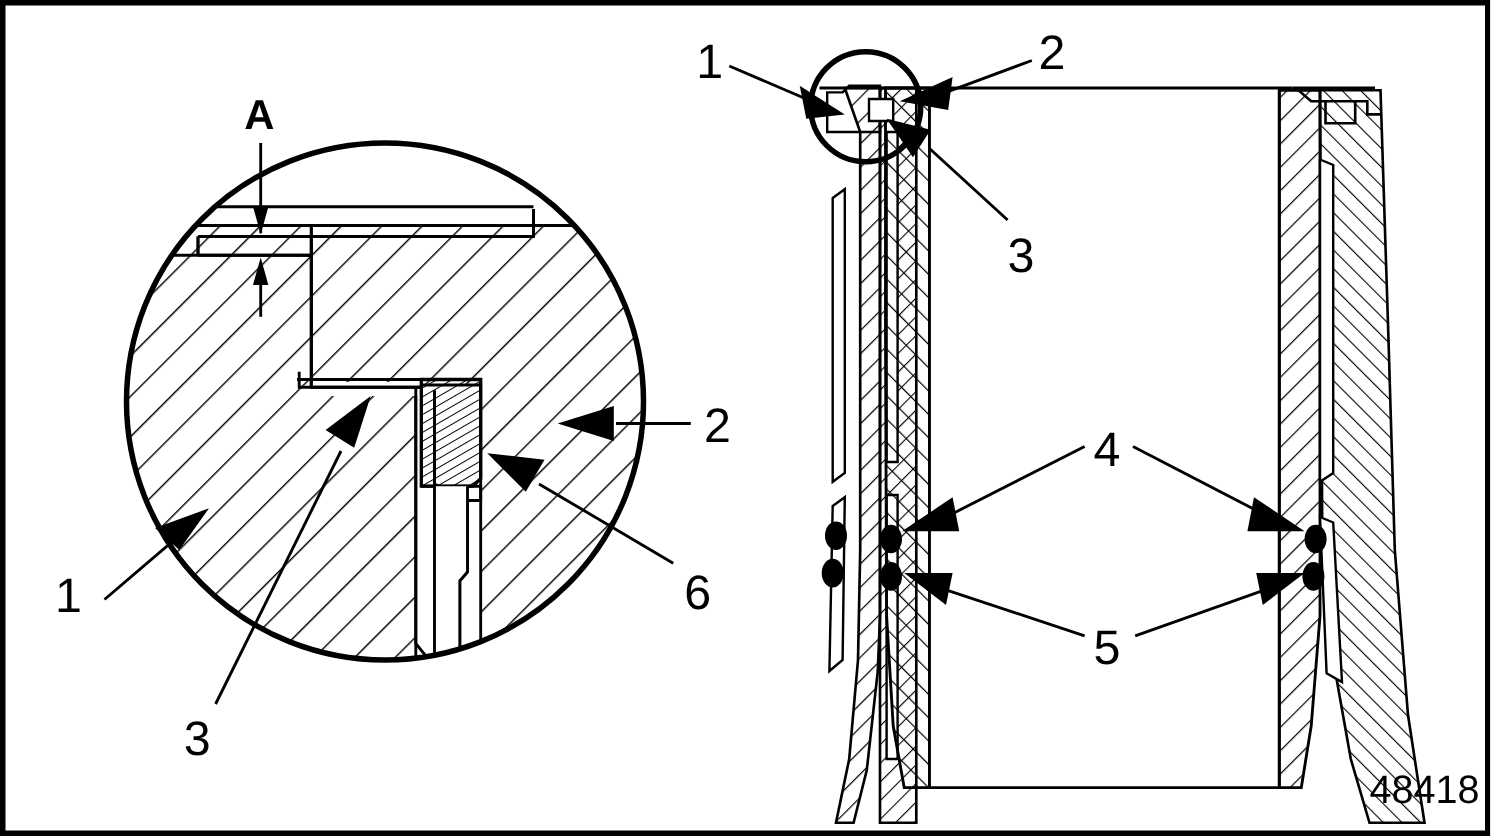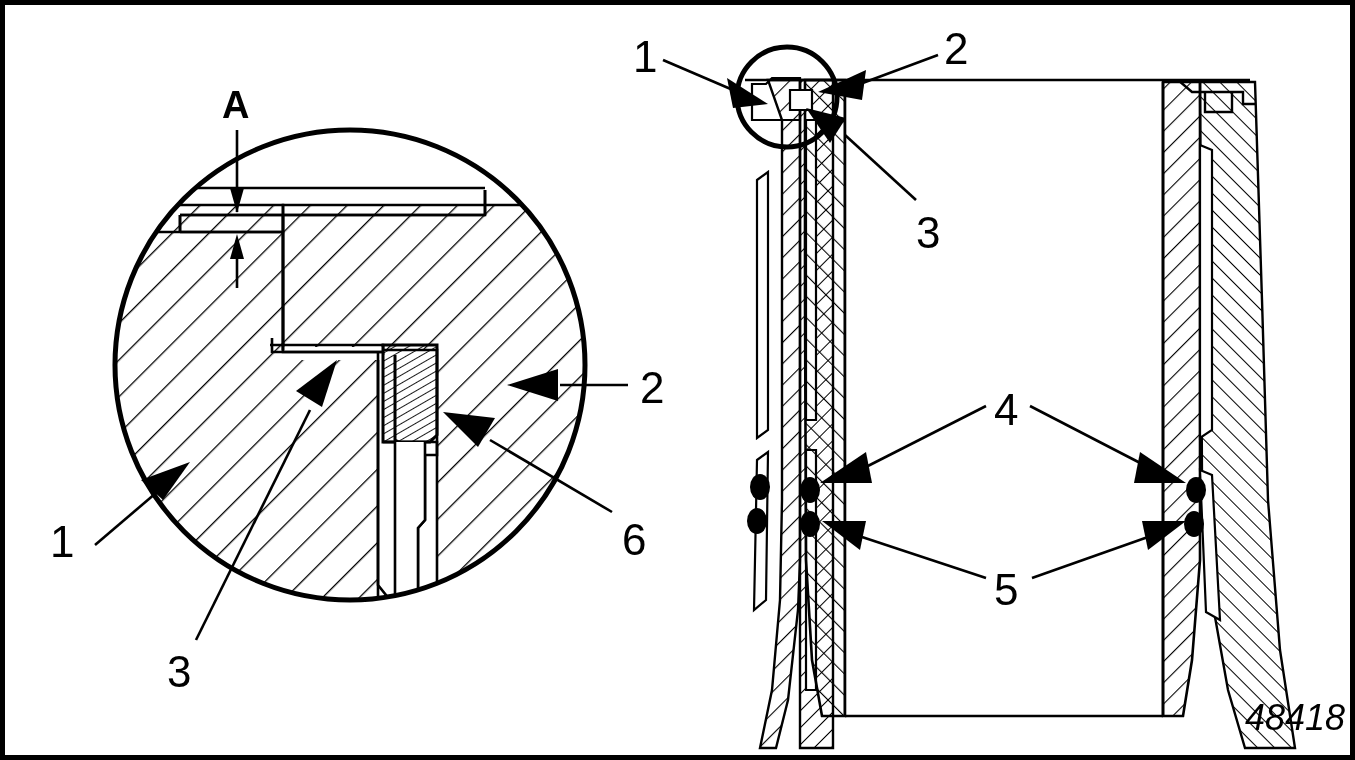--- a/index.html
+++ b/index.html
@@ -224,16 +224,16 @@
   <div class="lbl callout" style="left:640px; top:366px;">2</div>
   <div class="lbl callout" style="left:167px; top:650px;">3</div>
   <div class="lbl callout" style="left:622px; top:518px;">6</div>
 
   <div class="lbl callout" style="left:633px; top:35px;">1</div>
   <div class="lbl callout" style="left:944px; top:27px;">2</div>
   <div class="lbl callout" style="left:916px; top:211px;">3</div>
   <div class="lbl callout" style="left:994px; top:388px;">4</div>
   <div class="lbl callout" style="left:994px; top:568px;">5</div>
 
-  <div class="lbl drawingno" style="left:1245px; top:700px;font-style:italic;">48418</div>
+  <div class="lbl drawingno" style="left:1245px; top:700px;">48418</div>
 
   <div id="frame-border"></div>
 </div>
 
 </body></html>

